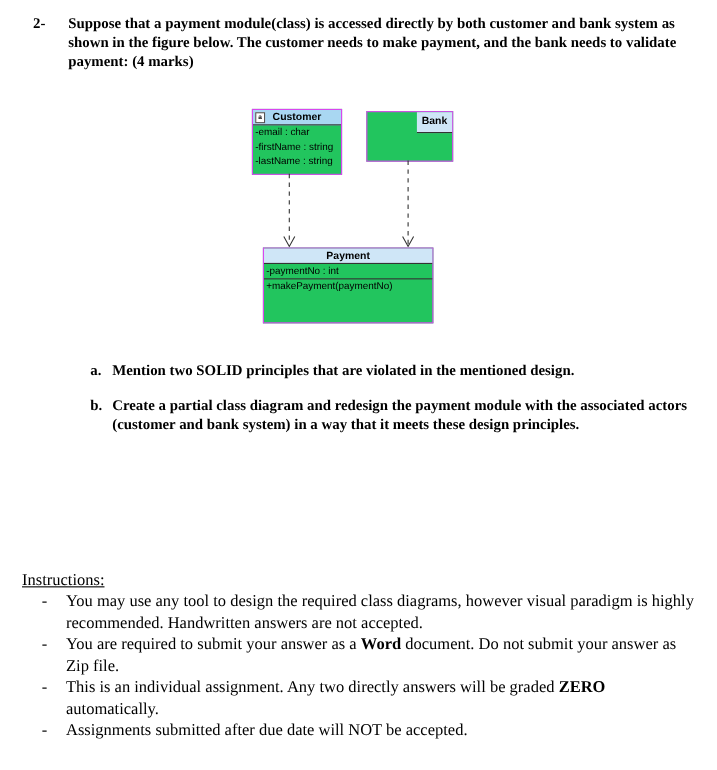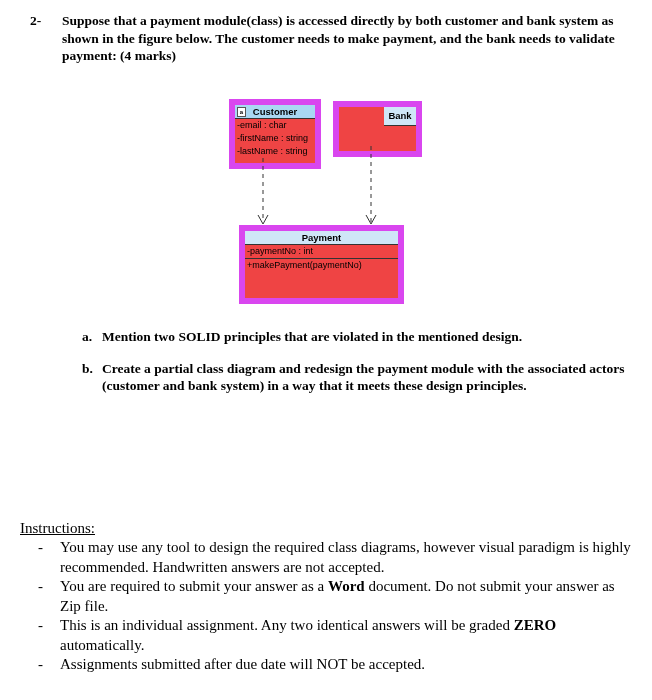--- a/index.html
+++ b/index.html
@@ -10,21 +10,21 @@
     .abs { position: absolute; }
     .q-title {
       left: 30px; top: 12px; width: 600px;
       font-weight: bold; font-size: 13.5px; line-height: 17.5px;
     }
     .q-title .num { position: absolute; left: 0; top: 0; }
     .q-title .txt { display: block; padding-left: 32px; }
 
     
     .uml-box {
-      position: absolute; border: 6px solid #d946ef; background: #ef4444;
+      position: absolute; border: 1px solid #d946ef; background: #22c55e;
       font-family: "Liberation Sans", sans-serif;
     }
     .uml-head {
       background: #a9d7f2; border-bottom: 1px solid #333;
       font-weight: bold; font-size: 9.5px; text-align: center;
       height: 13px; line-height: 13px; position: relative;
     }
     .uml-attrs, .uml-ops {
       font-size: 9px; line-height: 13px; padding-left: 2px;
     }
@@ -116,19 +116,19 @@
   <div class="instr-item">
     <span class="dash">-</span>
     <span>You may use any tool to design the required class diagrams, however visual paradigm is highly recommended. Handwritten answers are not accepted.</span>
   </div>
   <div class="instr-item">
     <span class="dash">-</span>
     <span>You are required to submit your answer as a </span><b>Word</b><span> document. Do not submit your answer as Zip file.</span>
   </div>
   <div class="instr-item">
     <span class="dash">-</span>
-    <span>This is an individual assignment. Any two identical answers will be graded </span><b>ZERO</b><span> automatically.</span>
+    <span>This is an individual assignment. Any two directly answers will be graded </span><b>ZERO</b><span> automatically.</span>
   </div>
   <div class="instr-item">
     <span class="dash">-</span>
     <span>Assignments submitted after due date will NOT be accepted.</span>
   </div>
 </div>
 
 </body></html>

